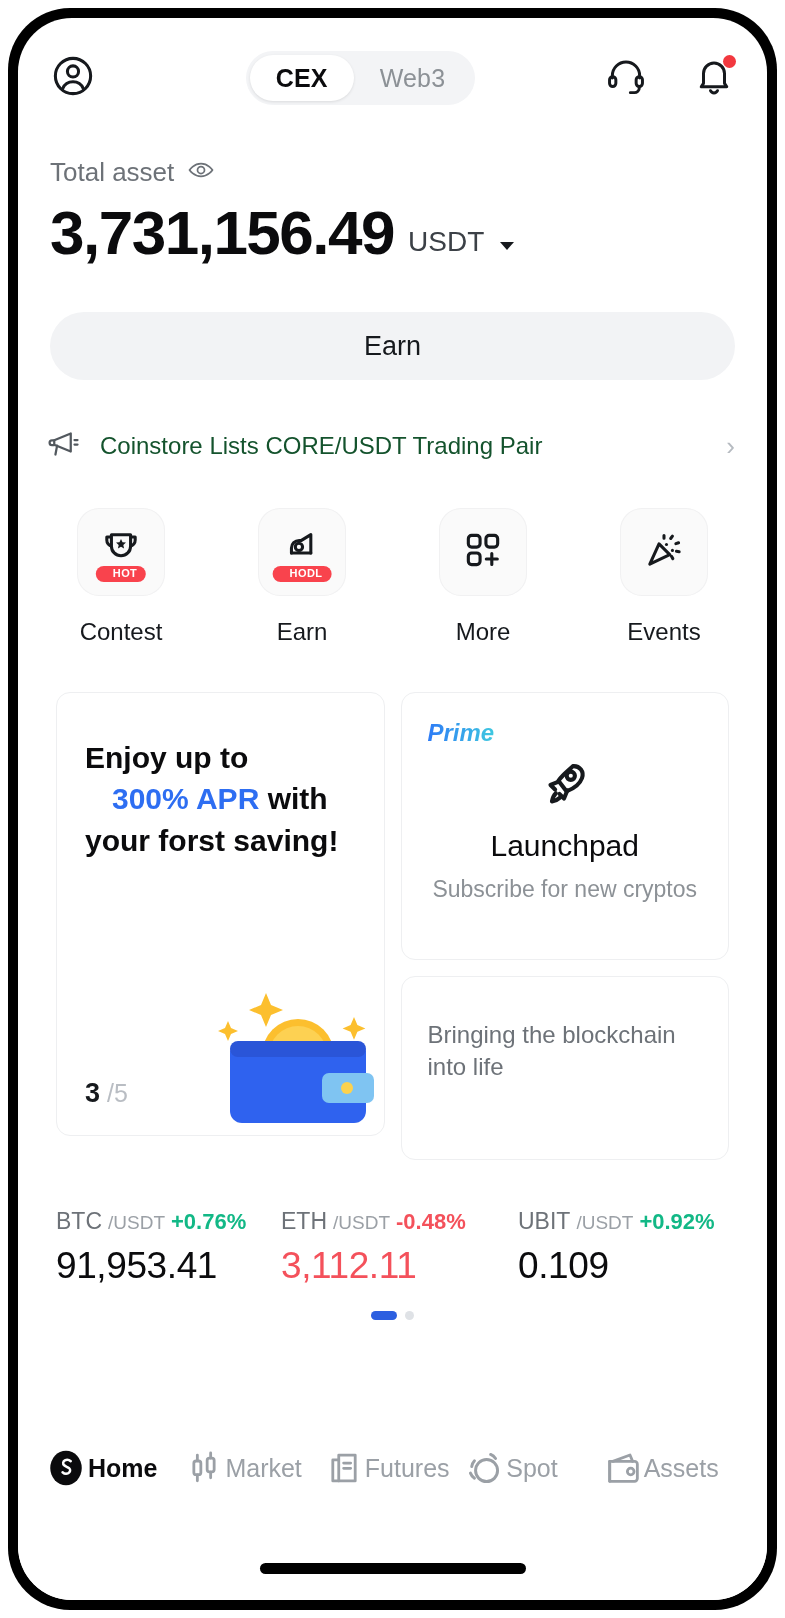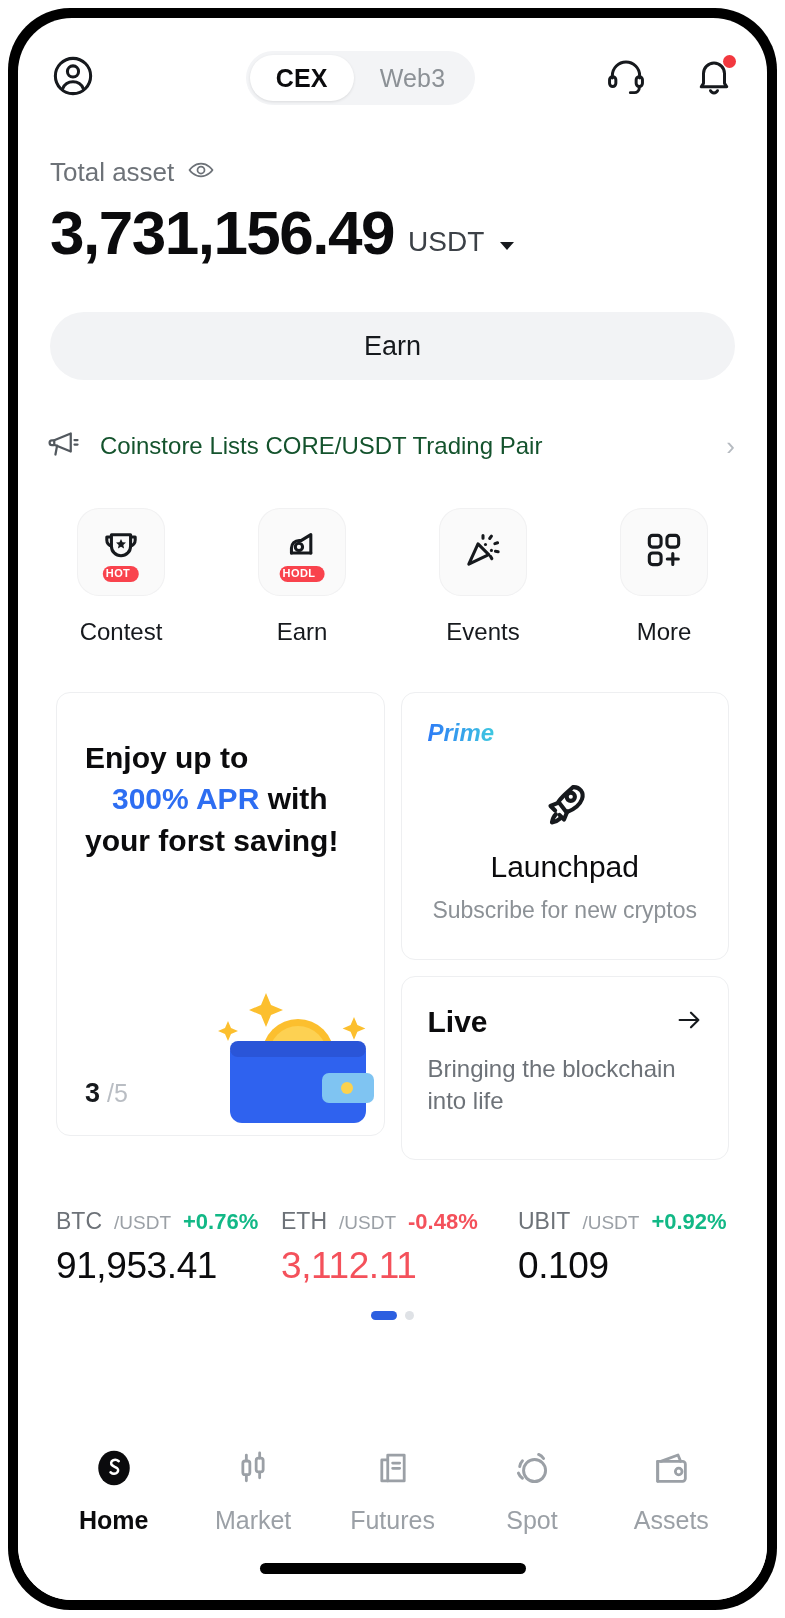--- a/index.html
+++ b/index.html
@@ -101,82 +101,82 @@
     width: 88px; height: 88px; border-radius: 22px;
     background: #fafafa;
     display: flex; align-items: center; justify-content: center;
     box-shadow: 0 0 0 1px #f1f1f2 inset;
   }
   .qa-badge {
     position: absolute; left: 50%; transform: translateX(-50%);
     bottom: 14px;
     background: #f9434d; color: #ffffff;
     font-size: 11px; font-weight: 700; letter-spacing: .4px;
-    border-radius: 9px; padding: 2px 9px 3px 3px;
+    border-radius: 9px; padding: 2px 9px 3px 17px;
     line-height: 1;
   }
   .qa-label { margin-top: 22px; font-size: 24px; color: #16191d; }
 
   
   #cards-area { display: flex; gap: 16px; padding: 46px 38px 0 38px; }
   .col-left { width: 336px; }
   .col-right { width: 336px; display: flex; flex-direction: column; gap: 16px; }
   .card {
     border: 1px solid #eeeff1; border-radius: 14px; background: #ffffff;
   }
 
   #promo-card { position: relative; height: 444px; padding: 44px 30px 0 28px; overflow: hidden; }
   .promo-line { font-size: 30px; font-weight: 700; color: #0b0b0d; line-height: 1.38; }
   .promo-hl { color: #2e6ef2; margin-left: 27px; }
   .promo-pager { position: absolute; left: 28px; bottom: 26px; font-size: 25px; color: #b9bdc3; }
   .promo-pager b { color: #16191d; font-weight: 700; font-size: 27px; }
   #wallet-art { position: absolute; right: 6px; bottom: 6px; }
 
-  #launchpad-card { height: 268px; padding: 33px 22px 0 22px; text-align: center; position: relative; }
+  #launchpad-card { height: 268px; padding: 12px 22px 0 22px; text-align: center; position: relative; }
   .prime-tag {
     position: absolute; left: 26px; top: 26px;
     font-size: 24px; font-weight: 700; font-style: italic;
     background: linear-gradient(90deg,#2e7cf6 0%,#3ec8e0 100%);
     -webkit-background-clip: text; background-clip: text; color: transparent;
   }
   .lp-icon { margin-top: 50px; display: flex; justify-content: center; }
   .lp-title { margin-top: 16px; font-size: 30px; color: #0b0b0d; }
   .lp-sub { margin-top: 10px; font-size: 23px; color: #8c9196; line-height: 1.42; }
 
   #live-card { height: 184px; padding: 28px 24px 0 26px; position: relative; }
   .live-head { display: flex; align-items: center; justify-content: space-between; }
   .live-title { font-size: 30px; font-weight: 700; color: #0b0b0d; }
   .live-sub { margin-top: 14px; font-size: 24px; color: #6d7278; line-height: 1.35; }
 
   
   #ticker-row { display: flex; padding: 48px 38px 0 38px; }
   .tk { flex: 1; }
   .tk:nth-child(2) { padding-left: 14px; }
   .tk:nth-child(3) { padding-left: 26px; }
-  .tk-head { display: flex; align-items: baseline; gap: 12px; }
+  .tk-head { display: flex; align-items: baseline; gap: 6px; }
   .tk-base { font-size: 23px; color: #6d7278; }
   .tk-quote { font-size: 19px; color: #9ba0a6; }
   .tk-chg { font-size: 22px; font-weight: 700; }
   .tk-chg.up { color: #12b886; }
   .tk-chg.down { color: #f4515b; }
   .tk-price { margin-top: 10px; font-size: 37px; font-weight: 500; letter-spacing: -.4px; }
   .tk-price.neutral { color: #0b0b0d; }
   .tk-price.down { color: #f4515b; }
 
   #pager-dots { display: flex; align-items: center; justify-content: center; gap: 8px; padding-top: 24px; }
   .pdot { width: 9px; height: 9px; border-radius: 5px; background: #dfe2e6; }
   .pdot.active { width: 26px; background: #2c5fe0; }
 
   
   #bottom-nav {
     position: absolute; left: 0; right: 0; bottom: 0;
     height: 186px; background: #ffffff;
     display: flex; align-items: flex-start; padding: 28px 26px 0 26px;
   }
-  .nav-item { flex: 1; display: flex; flex-direction: column; align-items: center; }
+  .nav-item { flex: 1; display: flex; flex-direction: row; align-items: flex-start; }
   .nav-icon { height: 52px; display: flex; align-items: center; justify-content: center; }
   .nav-label { margin-top: 12px; font-size: 25px; color: #9ba0a6; }
   .nav-item.active .nav-label { color: #0b0b0d; font-weight: 700; }
   #home-indicator {
     position: absolute; left: 50%; transform: translateX(-50%);
     bottom: 26px; width: 266px; height: 11px; border-radius: 6px; background: #000000;
   }
 </style>
 </head>
 <body>
@@ -284,43 +284,43 @@
           </svg>
         </span>
         <span class="qa-badge">HODL</span>
       </div>
       <span class="qa-label">Earn</span>
     </div>
 
     <div class="qa-item">
       <div class="qa-tile">
         <span>
+          <svg width="44" height="44" viewBox="0 0 24 24" fill="none" stroke="#16191d" stroke-width="1.7" stroke-linecap="round">
+            <rect x="4" y="4" width="6.4" height="6.4" rx="1.8"></rect>
+            <rect x="13.6" y="4" width="6.4" height="6.4" rx="1.8"></rect>
+            <rect x="4" y="13.6" width="6.4" height="6.4" rx="1.8"></rect>
+            <path d="M16.8 13.9v6M13.8 16.9h6"></path>
+          </svg>
+        </span>
+      </div>
+      <span class="qa-label">More</span>
+    </div>
+
+    <div class="qa-item">
+      <div class="qa-tile">
+        <span>
           <svg width="46" height="46" viewBox="0 0 24 24" fill="none" stroke="#16191d" stroke-width="1.6" stroke-linecap="round" stroke-linejoin="round">
             <path d="M4.6 19.4 9.4 8.8l5.6 5.6z"></path>
             <path d="M12 4.4v1.5M16.4 4.8l-.9 1.2M19.6 8.2l-1.4.5M19.9 12.9l-1.4-.2M16.6 16.5l-.7-1.2"></path>
             <circle cx="13.3" cy="9.1" r=".8" fill="#16191d" stroke="none"></circle>
             <circle cx="16.4" cy="12.2" r=".8" fill="#16191d" stroke="none"></circle>
           </svg>
         </span>
       </div>
       <span class="qa-label">Events</span>
-    </div>
-
-    <div class="qa-item">
-      <div class="qa-tile">
-        <span>
-          <svg width="44" height="44" viewBox="0 0 24 24" fill="none" stroke="#16191d" stroke-width="1.7" stroke-linecap="round">
-            <rect x="4" y="4" width="6.4" height="6.4" rx="1.8"></rect>
-            <rect x="13.6" y="4" width="6.4" height="6.4" rx="1.8"></rect>
-            <rect x="4" y="13.6" width="6.4" height="6.4" rx="1.8"></rect>
-            <path d="M16.8 13.9v6M13.8 16.9h6"></path>
-          </svg>
-        </span>
-      </div>
-      <span class="qa-label">More</span>
     </div>
   </div>
 
   <div id="cards-area">
     <div class="col-left">
       <div class="card" id="promo-card">
         <div class="promo-line">Enjoy up to</div>
         <div class="promo-line"><span class="promo-hl">300% APR</span><span> with</span></div>
         <div class="promo-line">your forst saving!</div>
 
@@ -352,28 +352,20 @@
             <circle cx="14.4" cy="8.6" r="1.7"></circle>
             <path d="M9.4 11 6 12.4l1.9 1.9M13 14.6l-1.4 3.4-1.9-1.9"></path>
             <path d="M8.2 15.8c-1.2 1.2-1.6 3.4-1.6 3.4s2.2-.4 3.4-1.6"></path>
           </svg>
         </div>
         <div class="lp-title">Launchpad</div>
         <div class="lp-sub">Subscribe for new cryptos</div>
       </div>
 
       <div class="card" id="live-card">
-        <div class="live-head">
-          <span class="live-title">Live</span>
-          <span>
-            <svg width="30" height="30" viewBox="0 0 24 24" fill="none" stroke="#16191d" stroke-width="1.7" stroke-linecap="round" stroke-linejoin="round">
-              <path d="M4.5 12h15M13.6 6.2 19.5 12l-5.9 5.8"></path>
-            </svg>
-          </span>
-        </div>
         <div class="live-sub">Bringing the blockchain into life</div>
       </div>
     </div>
   </div>
 
   <div id="ticker-row">
     <div class="tk">
       <div class="tk-head">
         <span class="tk-base">BTC</span>
             <span class="tk-quote">/USDT</span>

